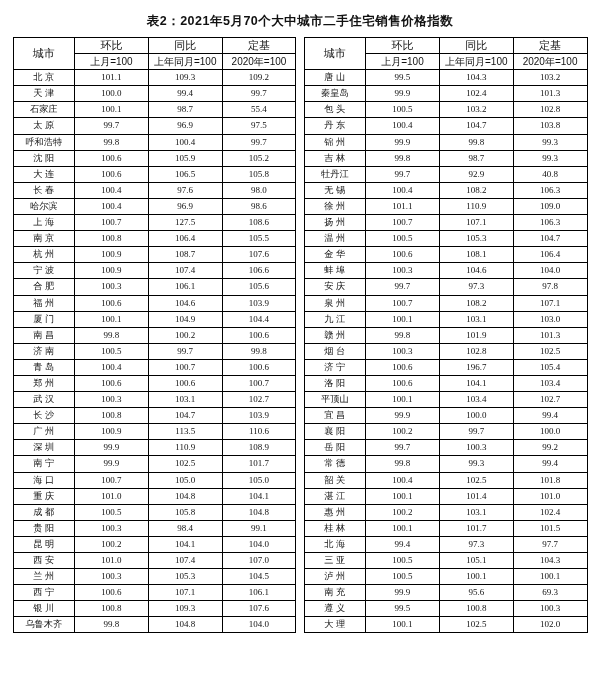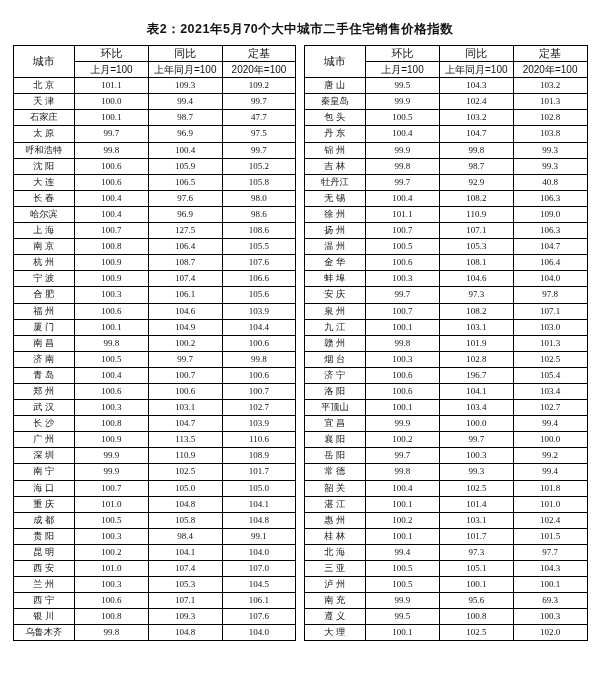--- a/index.html
+++ b/index.html
@@ -12,21 +12,21 @@
     height: 678px;
     font-family: "Liberation Serif", "DejaVu Serif", serif;
     color: #111111;
     overflow: hidden;
   }
   .page {
     width: 600px;
     height: 678px;
     position: relative;
     box-sizing: border-box;
-    padding: 12px;
+    padding: 4px;
   }
   .title {
     text-align: center;
     font-size: 12.5px;
     font-weight: bold;
     letter-spacing: 0.5px;
     padding-top: 9px;
     padding-bottom: 7px;
     font-family: "Liberation Sans", "DejaVu Sans", sans-serif;
   }
@@ -142,21 +142,21 @@
           <td class="gap-cell"></td>
           <td class="city">秦皇岛</td>
           <td class="num">99.9</td>
           <td class="num">102.4</td>
           <td class="num">101.3</td>
         </tr>
         <tr>
           <td class="city">石家庄</td>
           <td class="num">100.1</td>
           <td class="num">98.7</td>
-          <td class="num">47.7</td>
+          <td class="num">55.4</td>
           <td class="gap-cell"></td>
           <td class="city">包  头</td>
           <td class="num">100.5</td>
           <td class="num">103.2</td>
           <td class="num">102.8</td>
         </tr>
         <tr>
           <td class="city">太  原</td>
           <td class="num">99.7</td>
           <td class="num">96.9</td>

